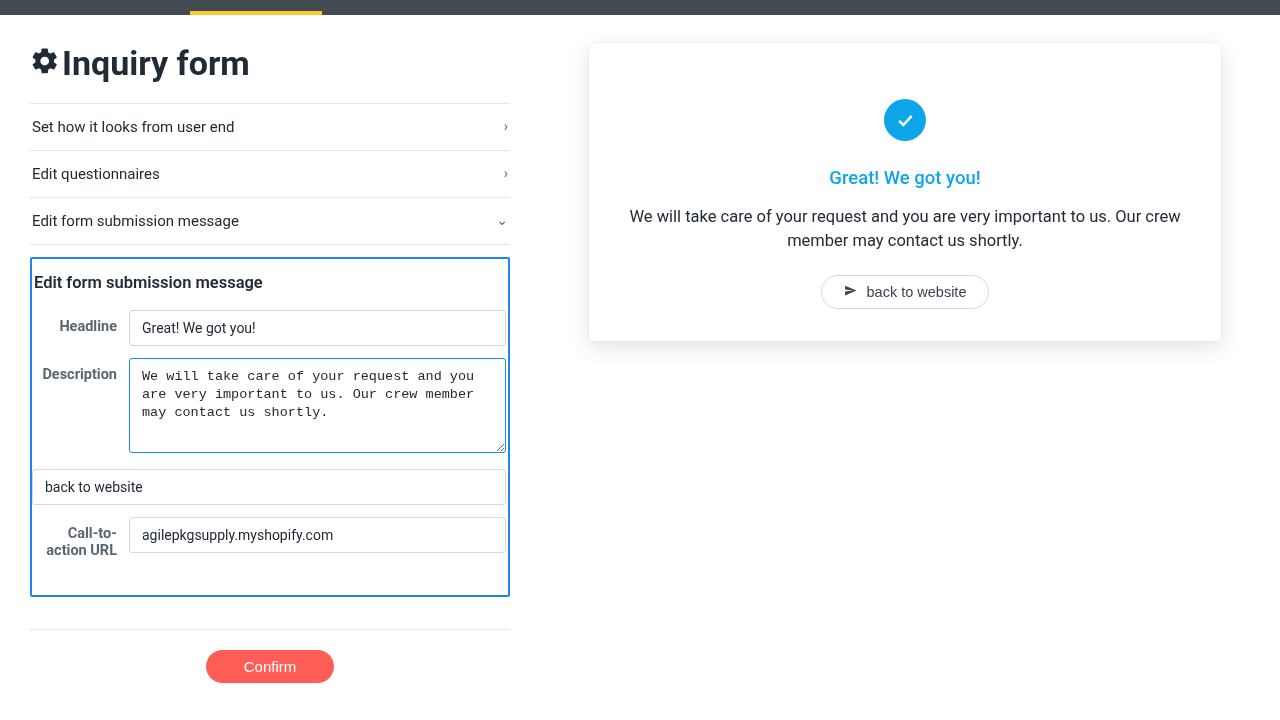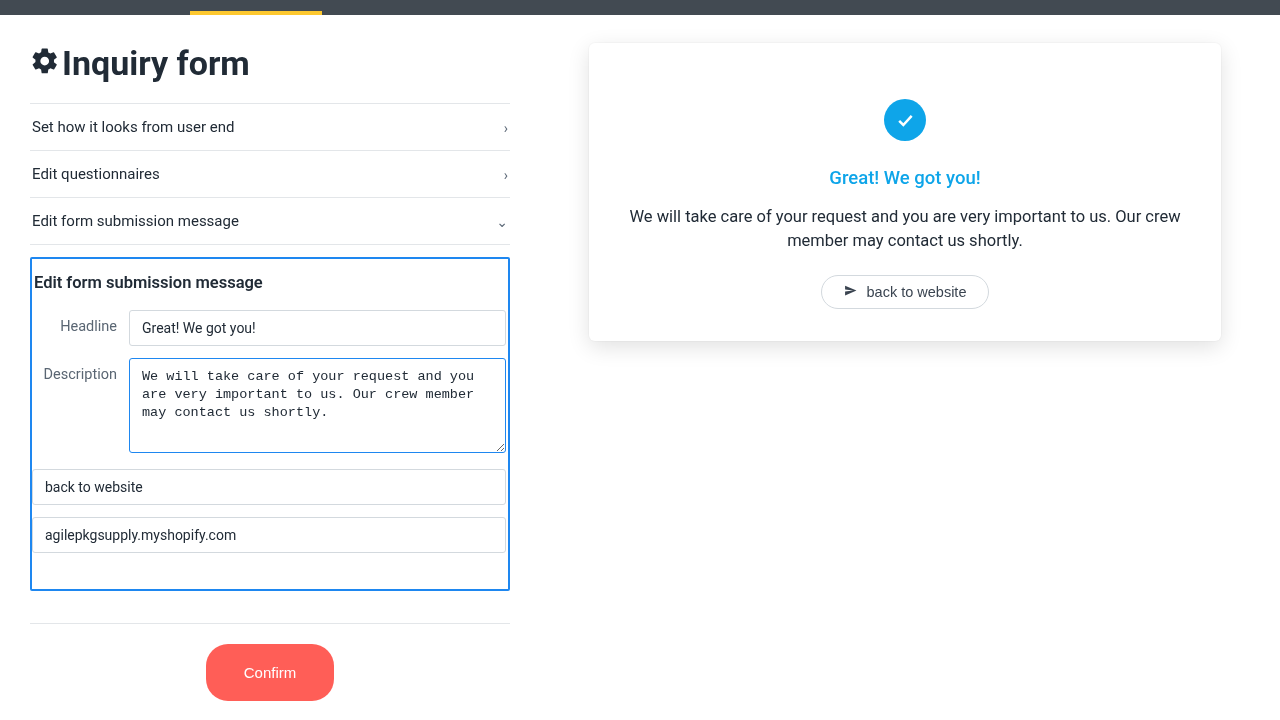--- a/index.html
+++ b/index.html
@@ -7,33 +7,33 @@
 .topbar { height: 15px; background: #424a52; position: relative; }
 .topbar-tab { position: absolute; left: 190px; top: 11px; width: 132px; height: 4px; background: #fdc82f; }
 .container { display: flex; gap: 50px; padding: 28px 30px 30px 30px; }
 .left-col { width: 480px; }
 .right-col { flex: 1; padding-top: 0; }
 
 .page-title { display: flex; align-items: center; font-size: 34px; font-weight: 700; color: #212b36; margin-bottom: 20px; }
 .page-title .gear-icon { font-size: 30px; margin-right: 2px; line-height:1;}
 
 .accordion { border-top: 1px solid #e3e6e9; }
-.acc-row { display: flex; justify-content: space-between; align-items: flex-end; padding: 14px 2px; border-bottom: 1px solid #e3e6e9; cursor: pointer; font-size: 15px; color: #212b36; }
+.acc-row { display: flex; justify-content: space-between; align-items: flex-start; padding: 14px 2px; border-bottom: 1px solid #e3e6e9; cursor: pointer; font-size: 15px; color: #212b36; }
 .chevron-icon { color: #5f6b7a; font-size: 14px; }
 
 .panel { border: 2px solid #1e87f0; border-radius: 2px; padding: 14px 0 30px 0; margin-top: 12px; }
 .panel-title { font-size: 16.5px; font-weight: 600; padding: 0 0 12px 2px; color: #212b36; }
 .form-row { display: flex; align-items: flex-start; padding: 6px 0; }
-.form-label { width: 97px; text-align: right; padding-right: 12px; padding-top: 8px; font-size: 14.5px; color: #5a6673; }
+.form-label { width: 97px; text-align: right; padding-right: 12px; padding-top: 8px; font-size: 14.5px; color: #5a6673; font-weight: bold; }
 .form-control { flex: 1; padding-right: 2px; }
 .form-control input, .form-control textarea { width: 100%; border: 1px solid #d3d9de; border-radius: 3px; padding: 9px 12px; font-size: 14px; color: #212b36; font-family: inherit; }
 .form-control textarea { height: 95px; resize: vertical; border-color: #1e87f0; font-family: "Courier New", monospace; font-size: 13.5px; line-height: 1.35; }
 
 .confirm-row { border-top: 1px solid #e3e6e9; margin-top: 32px; padding-top: 20px; text-align:center;}
-.confirm-btn { background: #ff5e57; color: #fff; border: none; border-radius: 22px; padding: 20px 38px; font-size: 15px; cursor: pointer; }
+.confirm-btn { background: #ff5e57; color: #fff; border: none; border-radius: 22px; padding: 8px 38px; font-size: 15px; cursor: pointer; }
 
 .preview-card { background: #fff; border-radius: 6px; box-shadow: 0 6px 22px rgba(0,0,0,0.12), 0 0 0 1px rgba(0,0,0,0.02); max-width: 632px; margin: 0 auto; padding: 56px 24px 32px 24px; text-align: center; }
 .success-badge { width: 42px; height: 42px; background: #0ea5e9; border-radius: 50%; margin: 0 auto 26px auto; display: flex; align-items: center; justify-content: center; }
 .success-badge svg { width: 20px; height: 20px; stroke: #fff; stroke-width: 3; fill: none; }
 .preview-headline { color: #0ea5e9; font-size: 18.5px; font-weight: 500; margin-bottom: 16px; }
 .preview-desc { color: #212b36; font-size: 16.5px; line-height: 1.45; max-width: 560px; margin: 0 auto 22px auto; }
 .preview-cta { display: inline-flex; align-items: center; gap: 10px; border: 1px solid #d3d9de; background: #fff; border-radius: 20px; padding: 8px 22px; font-size: 14.5px; color: #3a4450; cursor: pointer; }
 .preview-cta svg { width: 13px; height: 13px; fill: #3a4450; }
 </style>
 </head>
@@ -86,20 +86,21 @@
         </div>
       </div>
 
       <div class="form-row">
         <div class="form-control">
           <input type="text" value="back to website" style="">
         </div>
       </div>
 
       <div class="form-row">
+        <div class="form-label">Call-to-action URL</div>
         <div class="form-control">
           <input type="text" value="agilepkgsupply.myshopify.com" style="">
         </div>
       </div>
     </div>
 
     <div class="confirm-row">
       <button class="confirm-btn">Confirm</button>
     </div>
   </div>

